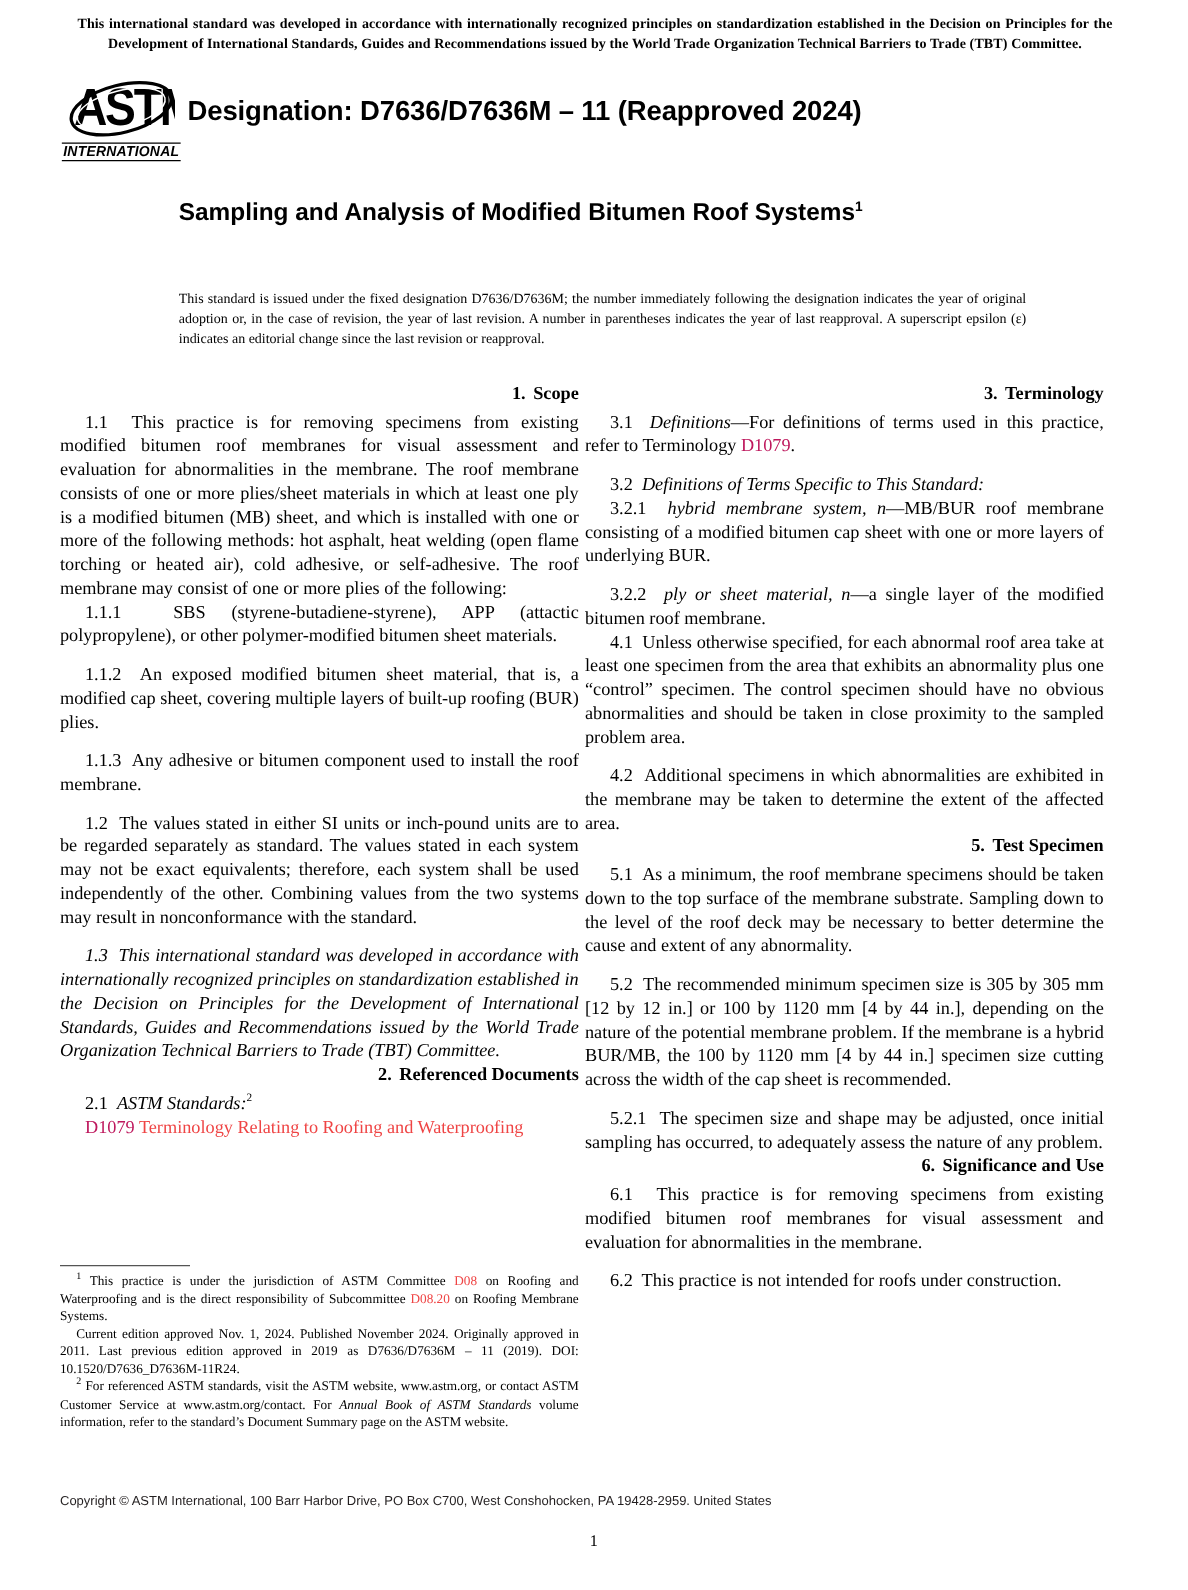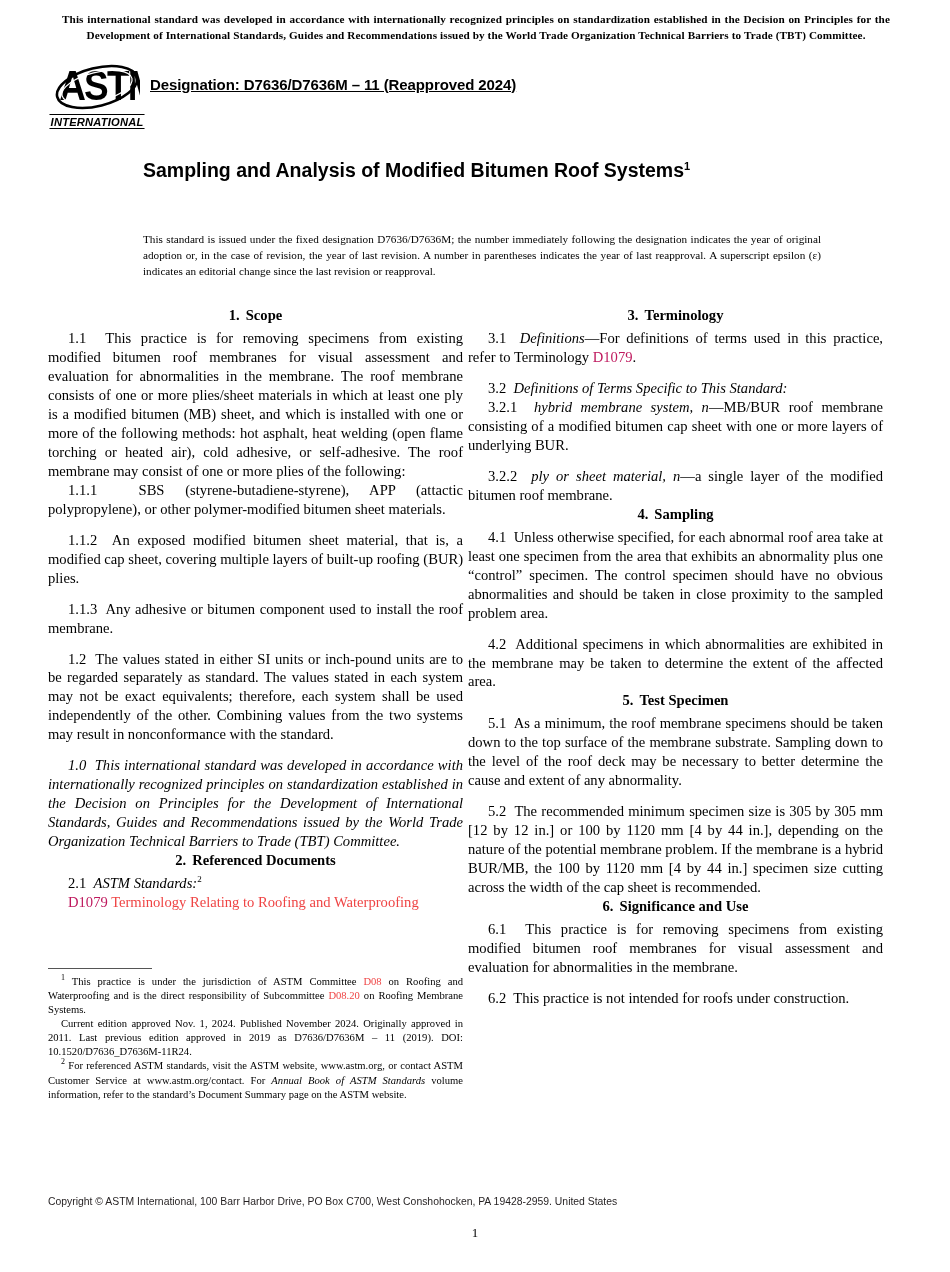--- a/index.html
+++ b/index.html
@@ -92,23 +92,22 @@
     border-bottom: 1.6px solid #000;
     padding: 0.5px 0 0.5px 0;
     transform: scaleX(0.97);
   }
   .designation {
     position: absolute;
     left: 102px;
     top: 16px;
     font-family: "Liberation Sans", sans-serif;
     font-weight: bold;
-    font-size: 15px;
+    font-size: 22px;
     letter-spacing: -0.1px;
-    text-decoration: underline;
   }
 
   
   .title-block {
     position: absolute;
     left: 143px;
     top: 158px;
     width: 700px;
     font-family: "Liberation Sans", sans-serif;
     font-weight: bold;
@@ -142,21 +141,21 @@
     text-align: justify;
   }
   .col-left  { left: 48px; }
   .col-right { left: 468px; }
 
   h2.section {
     font-size: 14.6px;
     font-weight: bold;
     margin: 0 0 4px 0;
     padding: 0;
-    text-align: center;
+    text-align: right;
     text-indent: 0;
   }
   h2.section .num { margin-right: 6px; }
   .spaced-top { margin-top: 13px; }
 
   p.para {
     margin: 0 0 0 0;
     padding: 0;
     text-indent: 20px;
     text-align: justify;
@@ -170,21 +169,21 @@
 
   .ref-line {
     text-indent: 0;
     margin-top: 1px;
   }
 
   
   .footnotes {
     position: absolute;
     left: 48px;
-    top: 968px;
+    top: 1012px;
     width: 415px;
     font-size: 10.6px;
     line-height: 1.33;
     text-align: justify;
   }
   .fn-rule {
     width: 104px;
     height: 0;
     border-top: 1.4px solid #555;
     margin: 0 0 6px 0;
@@ -265,21 +264,21 @@
 
     <p class="para gap">
       <span>1.1.3</span>&nbsp; <span>Any adhesive or bitumen component used to install the roof membrane.</span>
     </p>
 
     <p class="para gap">
       <span>1.2</span>&nbsp; <span>The values stated in either SI units or inch-pound units are to be regarded separately as standard. The values stated in each system may not be exact equivalents; therefore, each system shall be used independently of the other. Combining values from the two systems may result in nonconformance with the standard.</span>
     </p>
 
     <p class="para gap italic">
-      <span>1.0</span>&nbsp; <span>This international standard was developed in accordance with internationally recognized principles on standardization established in the Decision on Principles for the Development of International Standards, Guides and Recommendations issued by the World Trade Organization Technical Barriers to Trade (TBT) Committee.</span>
+      <span>1.3</span>&nbsp; <span>This international standard was developed in accordance with internationally recognized principles on standardization established in the Decision on Principles for the Development of International Standards, Guides and Recommendations issued by the World Trade Organization Technical Barriers to Trade (TBT) Committee.</span>
     </p>
 
     <h2 class="section spaced-top">
       <span class="num">2.</span><span>Referenced Documents</span>
     </h2>
 
     <p class="para">
       <span>2.1</span>&nbsp; <span class="lbl">ASTM Standards:</span><sup style="font-size:9px;vertical-align:super;line-height:0;">2</sup>
     </p>
 
@@ -305,23 +304,20 @@
     </p>
 
     <p class="para">
       <span>3.2.1</span>&nbsp; <span class="it">hybrid membrane system, n</span><span>—MB/BUR roof membrane consisting of a modified bitumen cap sheet with one or more layers of underlying BUR.</span>
     </p>
 
     <p class="para gap">
       <span>3.2.2</span>&nbsp; <span class="it">ply or sheet material, n</span><span>—a single layer of the modified bitumen roof membrane.</span>
     </p>
 
-    <h2 class="section spaced-top">
-      <span class="num">4.</span><span>Sampling</span>
-    </h2>
 
     <p class="para">
       <span>4.1</span>&nbsp; <span>Unless otherwise specified, for each abnormal roof area take at least one specimen from the area that exhibits an abnormality plus one “control” specimen. The control specimen should have no obvious abnormalities and should be taken in close proximity to the sampled problem area.</span>
     </p>
 
     <p class="para gap">
       <span>4.2</span>&nbsp; <span>Additional specimens in which abnormalities are exhibited in the membrane may be taken to determine the extent of the affected area.</span>
     </p>
 
     <h2 class="section spaced-top">
@@ -329,20 +325,23 @@
     </h2>
 
     <p class="para">
       <span>5.1</span>&nbsp; <span>As a minimum, the roof membrane specimens should be taken down to the top surface of the membrane substrate. Sampling down to the level of the roof deck may be necessary to better determine the cause and extent of any abnormality.</span>
     </p>
 
     <p class="para gap">
       <span>5.2</span>&nbsp; <span>The recommended minimum specimen size is 305 by 305 mm [12 by 12 in.] or 100 by 1120 mm [4 by 44 in.], depending on the nature of the potential membrane problem. If the membrane is a hybrid BUR/MB, the 100 by 1120 mm [4 by 44 in.] specimen size cutting across the width of the cap sheet is recommended.</span>
     </p>
 
+    <p class="para gap">
+      <span>5.2.1</span>&nbsp; <span>The specimen size and shape may be adjusted, once initial sampling has occurred, to adequately assess the nature of any problem.</span>
+    </p>
 
     <h2 class="section spaced-top">
       <span class="num">6.</span><span>Significance and Use</span>
     </h2>
 
     <p class="para">
       <span>6.1</span>&nbsp; <span>This practice is for removing specimens from existing modified bitumen roof membranes for visual assessment and evaluation for abnormalities in the membrane.</span>
     </p>
 
     <p class="para gap">

